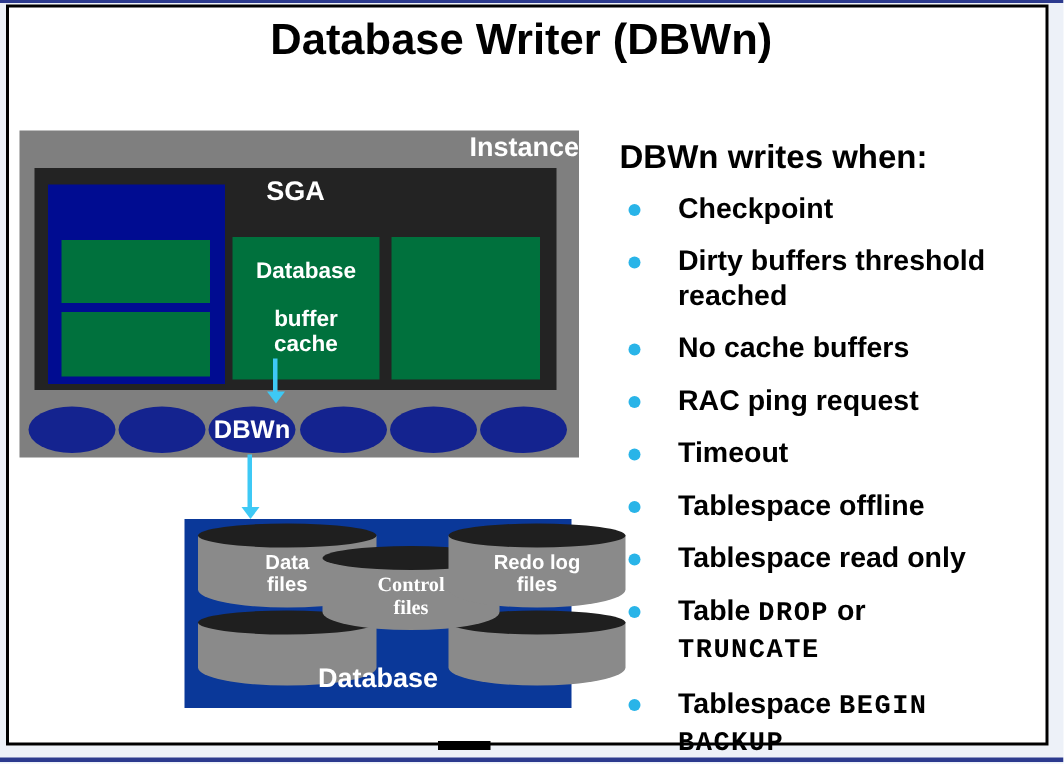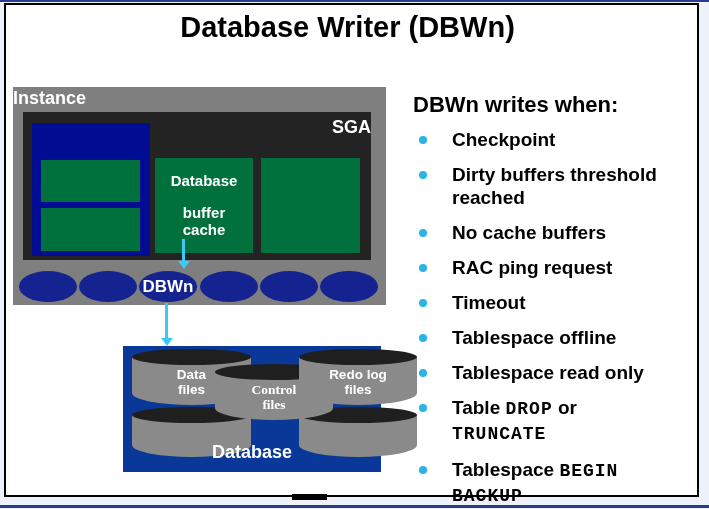--- a/index.html
+++ b/index.html
@@ -20,23 +20,23 @@
   }
 
   .slide-title{
     position:absolute;left:0;top:11px;width:695px;
     text-align:center;font-size:29px;font-weight:bold;color:#000;
     letter-spacing:0px;
   }
 
   
   .instance-box{position:absolute;left:13px;top:87px;width:373px;height:218px;background:var(--instanceGray,#7f7f7f);}
-  .instance-label{position:absolute;left:13px;top:88px;width:373px;text-align:left;color:#fff;font-weight:bold;font-size:18px;}
+  .instance-label{position:absolute;left:13px;top:88px;width:373px;text-align:right;color:#fff;font-weight:bold;font-size:18px;}
   .sga-box{position:absolute;left:23px;top:112px;width:348px;height:148px;background:var(--sgaDark,#232323);}
-  .sga-label{position:absolute;left:23px;top:117px;width:348px;text-align:right;color:#fff;font-weight:bold;font-size:18px;}
+  .sga-label{position:absolute;left:23px;top:117px;width:348px;text-align:center;color:#fff;font-weight:bold;font-size:18px;}
 
   .navy-rect{position:absolute;left:32px;top:123px;width:118px;height:133px;background:var(--navyRect,#000c91);}
   .green-rect{position:absolute;background:var(--green,#00713d);}
   .green-l1{left:41px;top:160px;width:99px;height:42px;}
   .green-l2{left:41px;top:208px;width:99px;height:43px;}
   .green-mid{left:155px;top:158px;width:98px;height:95px;}
   .green-r{left:261px;top:158px;width:99px;height:95px;}
 
   .bc-line{position:absolute;width:98px;text-align:center;color:#fff;font-weight:bold;font-size:15px;}
   .bc-1{left:155px;top:172px;}

